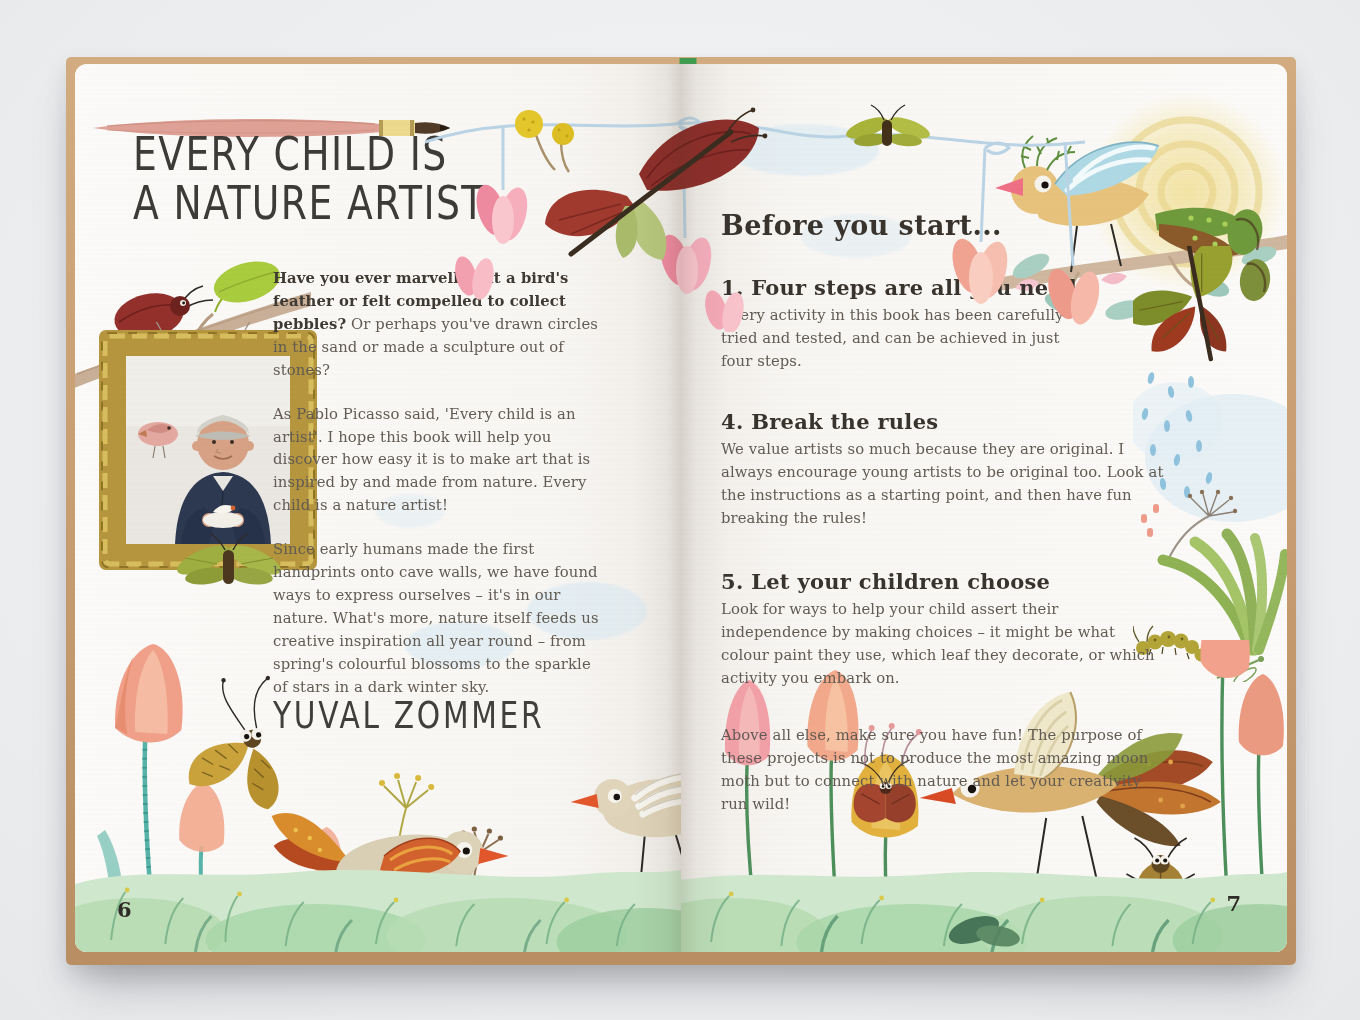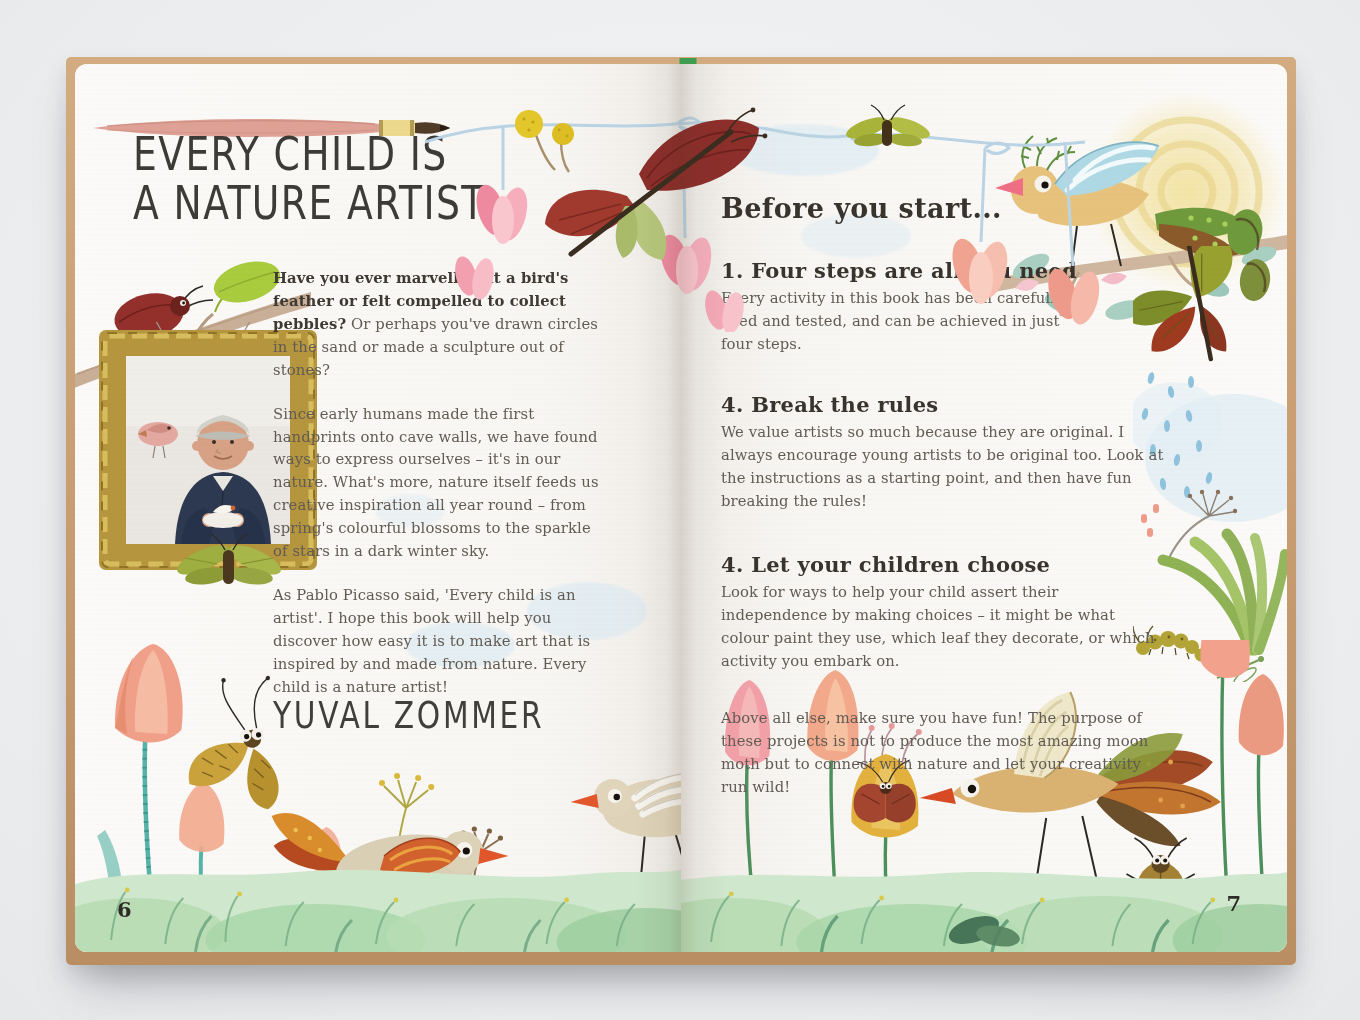--- a/index.html
+++ b/index.html
@@ -66,21 +66,21 @@
     color:#413f3b; transform:scale(.9,1.12); transform-origin:left top; white-space:nowrap;
   }
   .pageno{
     position:absolute; z-index:30; font-family:"DejaVu Serif",serif;
     font-weight:700; font-size:21px; color:#2f2b27;
   }
   .pageno-left{ left:42px; bottom:30px; }
   .pageno-right{ right:46px; bottom:36px; }
 
   
-  .rightcol{ position:absolute; left:40px; top:129px; width:452px; z-index:10; }
+  .rightcol{ position:absolute; left:40px; top:146px; width:452px; z-index:10; }
   .byw-heading{
     font-family:"DejaVu Serif",serif; font-weight:700; font-size:27px;
     color:#38332d; letter-spacing:.4px; margin-bottom:34px;
   }
   .section{ margin-bottom:27px; }
   .section-title{
     font-family:"DejaVu Serif",serif; font-weight:700; font-size:21px;
     color:#38332d; letter-spacing:.3px; margin-bottom:4px;
   }
   .section-body{ width:445px; }
@@ -181,22 +181,22 @@
           <ellipse cx="88" cy="28" rx="28" ry="10" fill="#a8b74a" transform="rotate(24 88 28)"></ellipse>
           <ellipse cx="40" cy="44" rx="22" ry="8" fill="#8e9c38" transform="rotate(-8 40 44)"></ellipse>
           <ellipse cx="84" cy="44" rx="22" ry="8" fill="#97a542" transform="rotate(8 84 44)"></ellipse>
           <path d="M18,26 L50,32 M74,32 L106,26" stroke="#82922f" stroke-width="1.2"></path>
           <rect x="56" y="18" width="11" height="34" rx="5.5" fill="#4c381f"></rect>
           <path d="M58,18 C54,10 50,6 44,2 M66,18 C70,10 74,6 80,2" stroke="#2e2a26" stroke-width="1.4" fill="none"></path>
         </svg>
 
         <div class="lefttext">
           <p class="handtext"><span class="bold-lead">Have you ever marvelled at a bird's feather or felt compelled to collect pebbles?</span><span> Or perhaps you've drawn circles in the sand or made a sculpture out of stones?</span></p>
+          <p class="handtext">As Pablo Picasso said, 'Every child is an artist'. I hope this book will help you discover how easy it is to make art that is inspired by and made from nature. Every child is a nature artist!</p>
           <p class="handtext">Since early humans made the first handprints onto cave walls, we have found ways to express ourselves – it's in our nature. What's more, nature itself feeds us creative inspiration all year round – from spring's colourful blossoms to the sparkle of stars in a dark winter sky.</p>
-          <p class="handtext">As Pablo Picasso said, 'Every child is an artist'. I hope this book will help you discover how easy it is to make art that is inspired by and made from nature. Every child is a nature artist!</p>
         </div>
 
         <div class="signature">YUVAL ZOMMER</div>
 
         <svg class="art" style="left:0; bottom:0; width:100%; height:312px; z-index:5;" viewBox="0 0 604 312" preserveAspectRatio="none">
 
           <path d="M70,96 C68,152 72,212 76,262" stroke="#57b3a8" stroke-width="4.5" fill="none"></path>
           <path d="M70,100 C68,152 72,212 76,258" stroke="#3f9a8e" stroke-width="4.5" fill="none" stroke-dasharray="2 7"></path>
           <path d="M40,88 C38,38 60,8 78,4 C96,8 112,42 106,90 C88,108 58,106 40,88 Z" fill="#f0a088"></path>
           <path d="M60,92 C58,50 68,20 78,10 C88,22 94,56 92,94 Z" fill="#f6bfa8" opacity=".85"></path>
@@ -391,21 +391,21 @@
           <div class="byw-heading">Before you start...</div>
           <div class="section">
             <div class="section-title">1. Four steps are all you need</div>
             <div class="section-body handtext" style="width:352px;">Every activity in this book has been carefully tried and tested, and can be achieved in just four steps.</div>
           </div>
           <div class="section" style="margin-top:36px;">
             <div class="section-title">4. Break the rules</div>
             <div class="section-body handtext">We value artists so much because they are original. I always encourage young artists to be original too. Look at the instructions as a starting point, and then have fun breaking the rules!</div>
           </div>
           <div class="section" style="margin-top:40px;">
-            <div class="section-title">4. Let your children choose</div>
+            <div class="section-title">5. Let your children choose</div>
             <div class="section-body handtext">Look for ways to help your child assert their independence by making choices – it might be what colour paint they use, which leaf they decorate, or which activity you embark on.</div>
           </div>
           <div class="section" style="margin-top:34px;">
             <div class="section-body handtext">Above all else, make sure you have fun! The purpose of these projects is not to produce the most amazing moon moth but to connect with nature and let your creativity run wild!</div>
           </div>
         </div>
 
         <svg class="art" style="right:0; top:182px; width:154px; height:436px;" viewBox="0 0 154 436">
           <ellipse cx="100" cy="212" rx="88" ry="64" fill="#dcebf3" opacity=".65"></ellipse>
           <ellipse cx="42" cy="176" rx="48" ry="40" fill="#e2eef5" opacity=".6"></ellipse>

